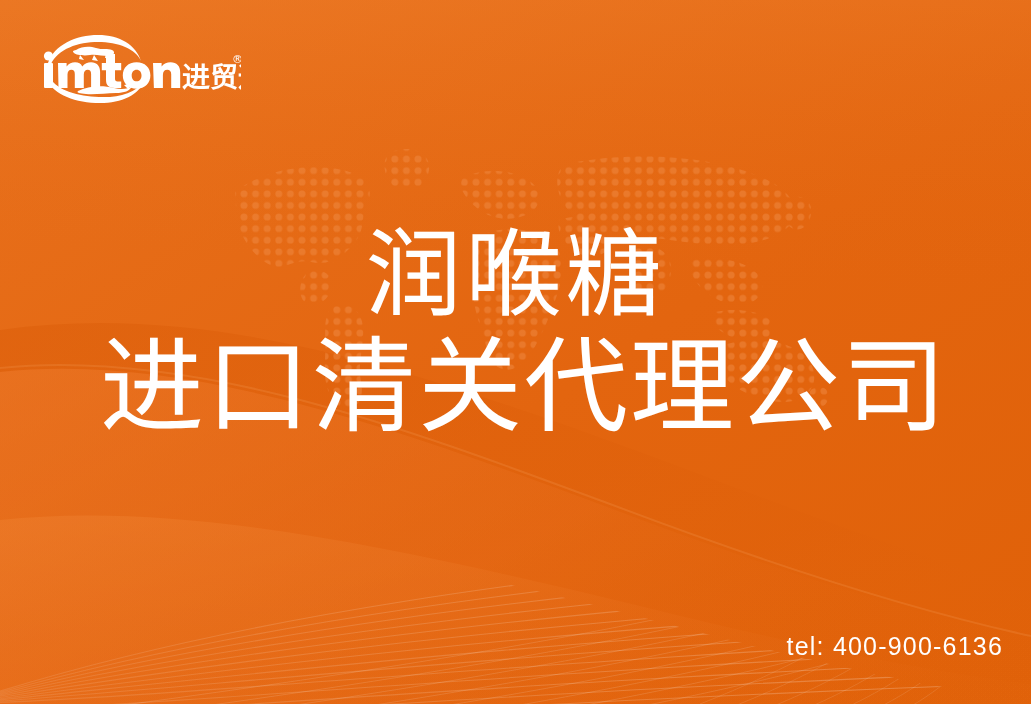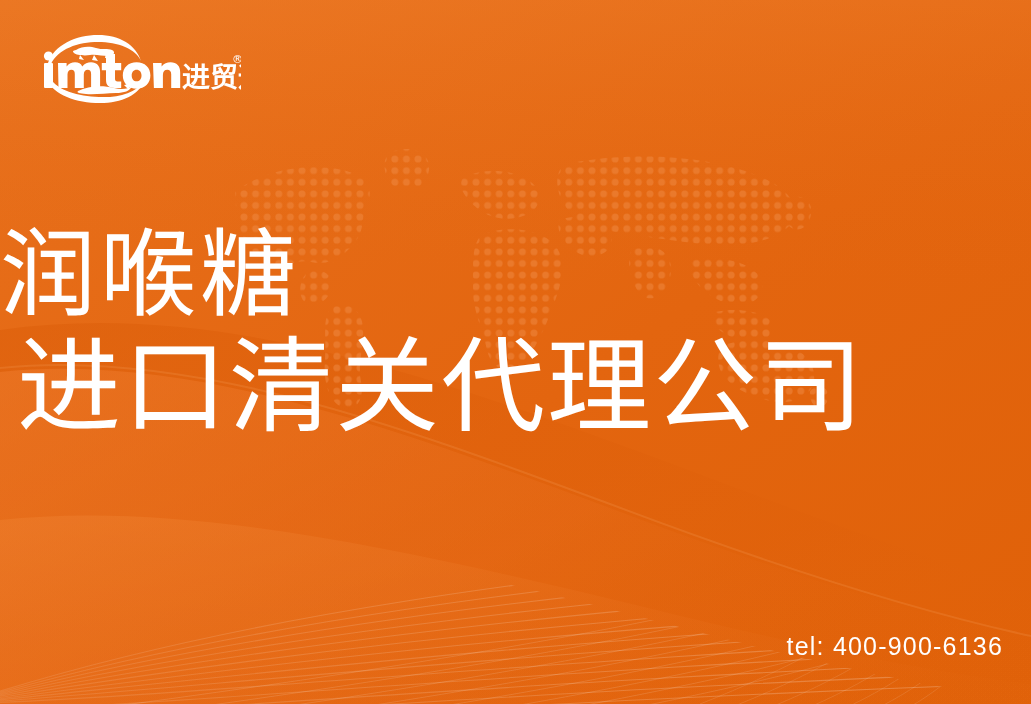--- a/index.html
+++ b/index.html
@@ -61,20 +61,21 @@
     width: 205px;
     height: 72px;
   }
 
   
   .headline {
     position: absolute;
     left: 0;
     top: 225px;
     width: 1031px;
+    text-align: center;
     color: #ffffff;
     font-family: "Liberation Sans", "DejaVu Sans", sans-serif;
     font-weight: 400;
     line-height: 1.04;
     letter-spacing: 2px;
   }
   .headline .line1 {
     display: block;
     font-size: 96px;
     letter-spacing: 4px;

